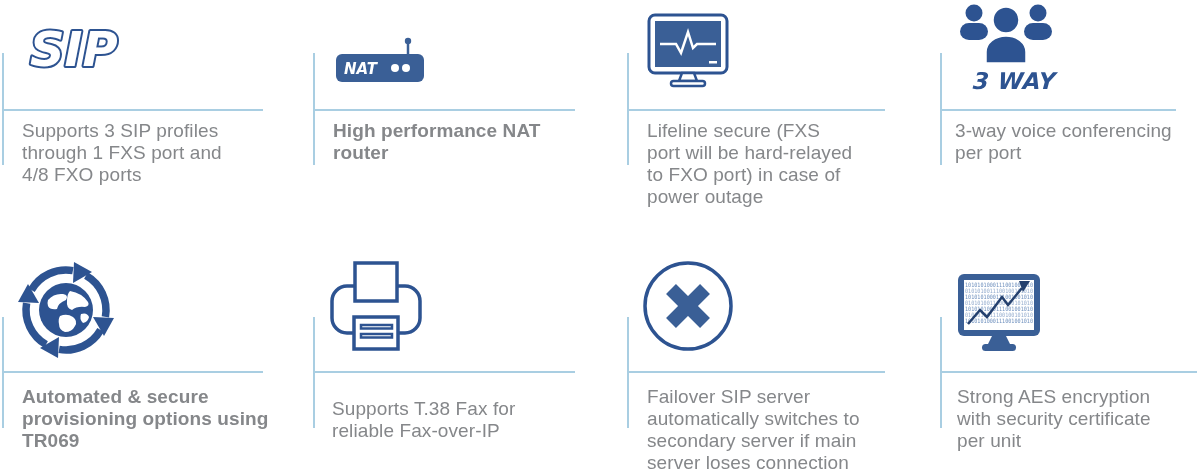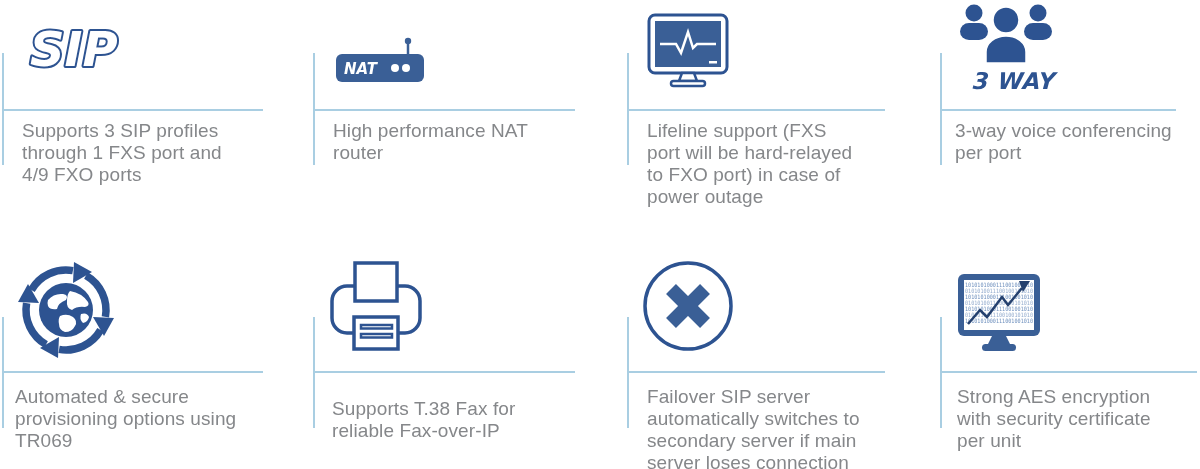--- a/index.html
+++ b/index.html
@@ -40,54 +40,54 @@
   <div>
     <div class="vline" style="left:2px; top:53px;"></div>
     <div class="hline" style="left:2px; top:109px; width:261px;"></div>
     <div class="icon-wrap" style="left:24px; top:16px;">
       <svg width="96" height="62" viewBox="0 0 96 62">
         <text class="logo-sip" x="6" y="50" font-size="48" fill="#ffffff" stroke="var(--icon-blue,#2d5391)" stroke-width="4">SIP</text>
       </svg>
     </div>
     <div class="feature-text" style="left:22px; top:120px;">Supports 3 SIP profiles
 through 1 FXS port and
-4/9 FXO ports</div>
+4/8 FXO ports</div>
   </div>
 
   <div>
     <div class="vline" style="left:313px; top:53px;"></div>
     <div class="hline" style="left:313px; top:109px; width:262px;"></div>
     <div class="icon-wrap" style="left:334px; top:36px;">
       <svg width="94" height="48" viewBox="0 0 94 48">
         <line x1="74" y1="18" x2="74" y2="6" stroke="var(--icon-blue-fill,#3a5f96)" stroke-width="2.5"></line>
         <circle cx="74" cy="5" r="3.2" fill="var(--icon-blue-fill,#3a5f96)"></circle>
         <rect x="2" y="18" width="88" height="28" rx="6" fill="var(--icon-blue-fill,#3a5f96)"></rect>
         <text class="nat-label" x="10" y="38" font-size="15" fill="#ffffff">NAT</text>
         <circle cx="61" cy="32" r="4" fill="#ffffff"></circle>
         <circle cx="72" cy="32" r="4" fill="#ffffff"></circle>
       </svg>
     </div>
-    <div class="feature-text" style="left:333px; top:120px;">High performance NAT
+    <div class="feature-text" style="left:333px; top:120px;font-weight:bold;">High performance NAT
 router</div>
   </div>
 
   <div>
     <div class="vline" style="left:627px; top:53px;"></div>
     <div class="hline" style="left:627px; top:109px; width:258px;"></div>
     <div class="icon-wrap" style="left:646px; top:12px;">
       <svg width="84" height="78" viewBox="0 0 84 78">
         <rect x="3" y="3" width="78" height="58" rx="6" fill="#ffffff" stroke="var(--icon-blue,#2d5391)" stroke-width="3"></rect>
         <rect x="9" y="9" width="66" height="46" fill="var(--icon-blue-fill,#3a5f96)"></rect>
         <polyline points="14,32 30,32 35,41 42,20 47,36 51,32 70,32" fill="none" stroke="#ffffff" stroke-width="2.5"></polyline>
         <rect x="63" y="49" width="8" height="2.5" fill="#ffffff"></rect>
         <path d="M36,61 L33,69 L51,69 L48,61 Z" fill="#ffffff" stroke="var(--icon-blue,#2d5391)" stroke-width="2.5"></path>
         <rect x="25" y="69" width="34" height="5" rx="2.5" fill="#ffffff" stroke="var(--icon-blue,#2d5391)" stroke-width="2.5"></rect>
       </svg>
     </div>
-    <div class="feature-text" style="left:647px; top:120px;">Lifeline support (FXS
+    <div class="feature-text" style="left:647px; top:120px;">Lifeline secure (FXS
 port will be hard-relayed
 to FXO port) in case of
 power outage</div>
   </div>
 
   <div>
     <div class="vline" style="left:940px; top:53px;"></div>
     <div class="hline" style="left:940px; top:109px; width:236px;"></div>
     <div class="icon-wrap" style="left:955px; top:2px;">
       <svg width="102" height="66" viewBox="0 0 102 66">
@@ -120,21 +120,21 @@
           <use href="#arr" transform="rotate(180 48 52)"></use>
           <use href="#arr" transform="rotate(270 48 52)"></use>
         </g>
         <circle cx="48" cy="52" r="27" fill="var(--icon-blue,#2d5391)"></circle>
         <path d="M30,42 q6,-7 15,-6 q6,1 3,6 q-8,3 -9,9 q-7,1 -9,-3 q-1,-3 0,-6 z" fill="#ffffff"></path>
         <path d="M52,33 q12,2 18,11 q2,4 -3,5 q-8,-1 -13,3 q-6,-2 -5,-9 q0,-7 3,-10 z" fill="#ffffff"></path>
         <path d="M42,58 q7,-3 13,1 q5,4 2,9 q-3,6 -10,6 q-6,-2 -6,-8 q-1,-5 1,-8 z" fill="#ffffff"></path>
         <path d="M63,56 q6,-2 8,3 q-1,5 -6,6 q-4,-4 -2,-9 z" fill="#ffffff"></path>
       </svg>
     </div>
-    <div class="feature-text" style="left:15px; top:386px;">Automated &amp; secure
+    <div class="feature-text" style="left:22px; top:386px;font-weight:bold;">Automated &amp; secure
 provisioning options using
 TR069</div>
   </div>
 
   <div>
     <div class="vline" style="left:313px; top:317px; height:111px;"></div>
     <div class="hline" style="left:313px; top:371px; width:262px;"></div>
     <div class="icon-wrap" style="left:330px; top:260px;">
       <svg width="92" height="92" viewBox="0 0 92 92">
         <rect x="2" y="26" width="88" height="47" rx="15" fill="#ffffff" stroke="var(--icon-blue,#2d5391)" stroke-width="3.5"></rect>

